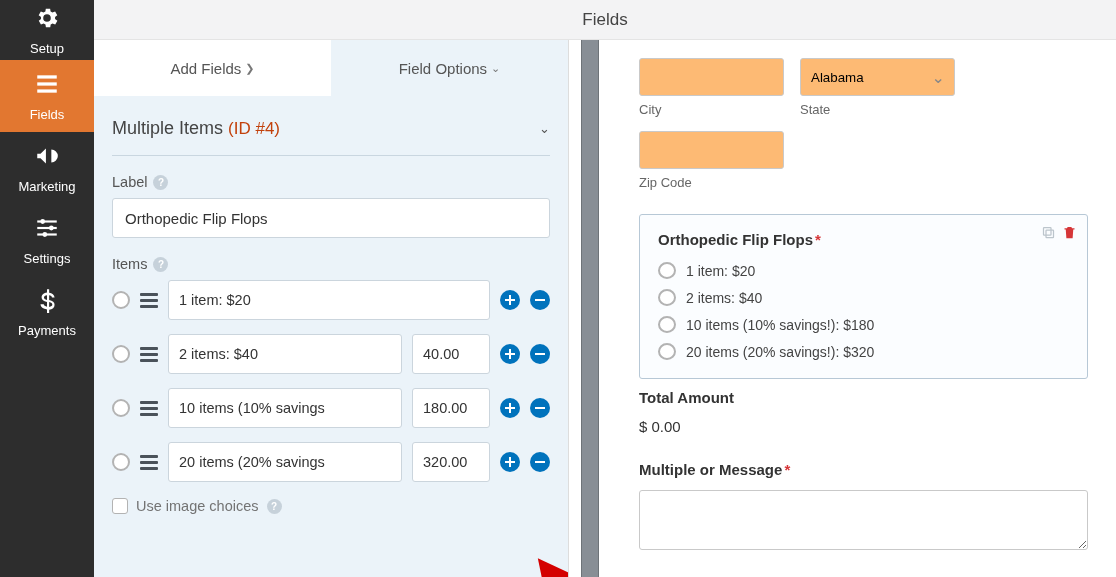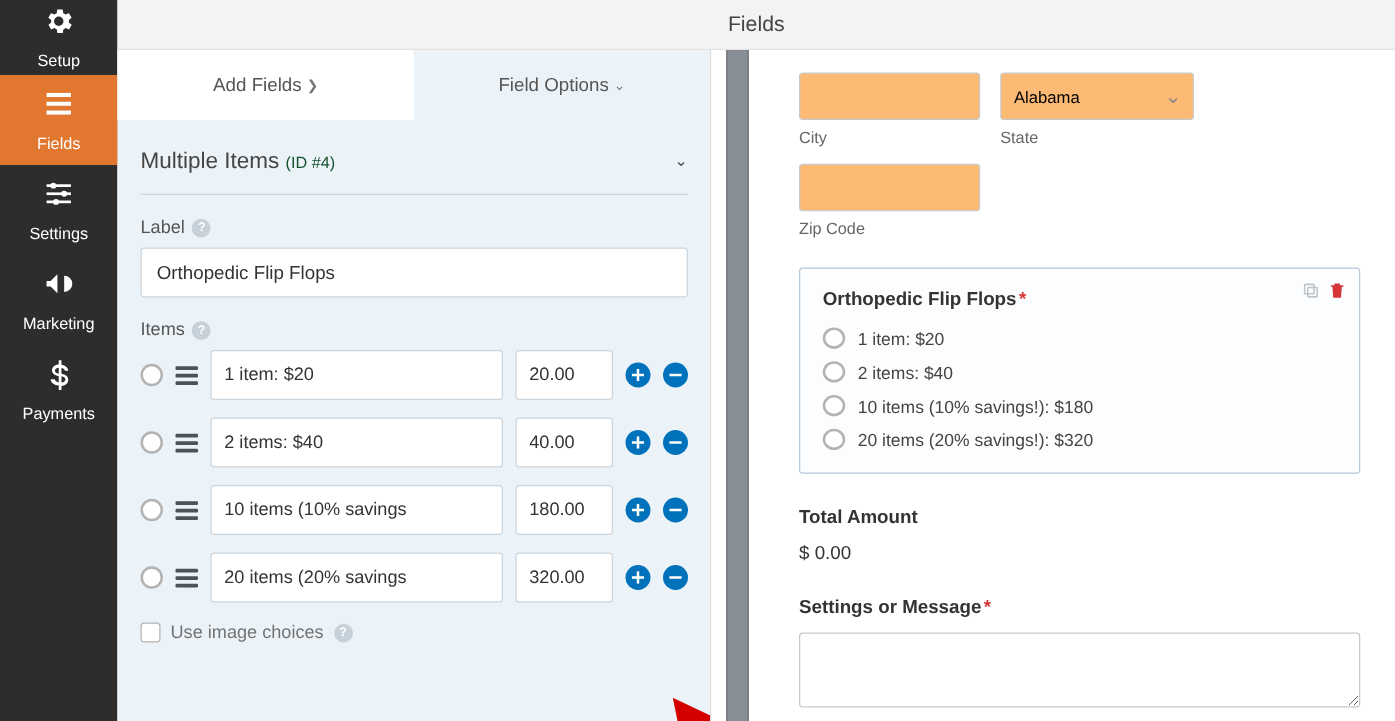--- a/index.html
+++ b/index.html
@@ -44,21 +44,21 @@
   .panel-body { flex: 1; overflow-y: auto; background: #ebf3f9; padding: 0 18px 20px; position: relative; }
   .panel-body::-webkit-scrollbar { width: 14px; }
   .panel-body::-webkit-scrollbar-thumb { background: #b7b7b7; border-radius: 2px; }
   .panel-body::-webkit-scrollbar-track { background: #e9e9e9; }
 
   .section-title-row {
     display: flex; align-items: center; justify-content: space-between;
     padding: 22px 0 16px; border-bottom: 1px solid #c9d6e0;
   }
   .section-title { font-size: 18px; color: #444; font-weight: 400; }
-  .section-title .muted { color: #14532d; font-size: 13px; }
+  .section-title .muted { color: #c2410c; font-size: 17px; }
   .section-chevron { color: #555; font-size: 13px; }
 
   .field-group { padding-top: 18px; }
   .field-label { font-size: 14.5px; color: #555; display: flex; align-items: center; gap: 6px; margin-bottom: 8px; }
   .help-icon { width: 15px; height: 15px; border-radius: 50%; background: #c6d1da; color: #fff; font-size: 10px; display: inline-flex; align-items: center; justify-content: center; font-weight: bold; }
   .text-input {
     width: 100%; height: 40px; padding: 0 12px; font-size: 15px; color: #333;
     border: 1px solid #cbd5dd; border-radius: 3px; background: #fff;
   }
 
@@ -117,21 +117,21 @@
   .field-card-title { font-size: 15px; color: #333; font-weight: 600; }
   .req { color: #d63638; margin-left: 2px; }
   .card-tools { position: absolute; right: 10px; top: 10px; display: flex; gap: 6px; }
   .tool-icon { color: #bcc5cc; cursor: pointer; font-size: 15px; }
   .tool-icon.trash { color: #d63638; }
 
   .option-list { margin-top: 14px; display: flex; flex-direction: column; gap: 10px; }
   .option-row { display: flex; align-items: center; gap: 10px; font-size: 14px; color: #444; }
   .option-row .radio { width: 17px; height: 17px; }
 
-  .total-block { margin-top: 26px; }
+  .total-block { margin-top: 10px; }
   .total-label { font-size: 15px; color: #333; font-weight: 600; }
   .total-value { margin-top: 12px; font-size: 15px; color: #333; }
 
   .comment-block { margin-top: 26px; }
   .comment-label { font-size: 15px; color: #333; font-weight: 600; }
   .comment-ta {
     margin-top: 12px; width: 100%; height: 60px; border: 1px solid #c9c9c9;
     border-radius: 3px; background: #fff; padding: 8px;
   }
 </style>
@@ -151,45 +151,45 @@
     </div>
     <div class="nav-item active">
       <span class="nav-icon">
         <svg viewBox="0 0 24 24">
             <rect x="3" y="4" width="18" height="3"></rect>
             <rect x="3" y="10.5" width="18" height="3"></rect>
             <rect x="3" y="17" width="18" height="3"></rect>
           </svg>
       </span>
       <span>Fields</span>
+    </div>
+    <div class="nav-item">
+      <span class="nav-icon">
+        <svg viewBox="0 0 24 24">
+            <path d="M3 10v4h3l5 5V5L6 10H3zm13-4v12a6 6 0 0 0 0-12z"></path>
+          </svg>
+      </span>
+      <span>Marketing</span>
     </div>
     <div class="nav-item">
       <span class="nav-icon">
         <svg viewBox="0 0 24 24">
             <rect x="3" y="5" width="18" height="2"></rect>
             <rect x="3" y="11" width="18" height="2"></rect>
             <rect x="3" y="17" width="18" height="2"></rect>
             <circle cx="8" cy="6" r="2.2"></circle>
             <circle cx="16" cy="12" r="2.2"></circle>
             <circle cx="10" cy="18" r="2.2"></circle>
           </svg>
       </span>
       <span>Settings</span>
     </div>
     <div class="nav-item">
       <span class="nav-icon">
         <svg viewBox="0 0 24 24">
-            <path d="M3 10v4h3l5 5V5L6 10H3zm13-4v12a6 6 0 0 0 0-12z"></path>
-          </svg>
-      </span>
-      <span>Marketing</span>
-    </div>
-    <div class="nav-item">
-      <span class="nav-icon">
-        <svg viewBox="0 0 24 24">
             <path d="M12 2v3c-2.8.3-5 2-5 4.5 0 2.3 1.8 3.6 5 4.3v4.4c-1.6-.2-2.8-1-3-2.2H6c.2 2.6 2.5 4.3 6 4.7V24h2v-3c3-.3 5-2 5-4.6 0-2.4-1.8-3.7-5-4.4V7.7c1.4.2 2.4.9 2.6 2H19c-.2-2.4-2.3-4-5-4.4V2h-2zm0 5.6V12c-1.9-.5-2.8-1.2-2.8-2.3 0-1.1 1-1.9 2.8-2.1zm2 6.3c2 .5 2.9 1.2 2.9 2.3 0 1.2-1 2-2.9 2.2v-4.5z"></path>
           </svg>
       </span>
       <span>Payments</span>
     </div>
   </nav>
 
   <div class="mid">
     <div class="topbar">
       <span>Fields</span>
@@ -233,21 +233,20 @@
             </div>
             <div class="items-list" id="items-list">
                 <div class="item-row">
                   <span class="radio"></span>
                   <span class="drag-handle">
                     <span class="bar"></span>
                     <span class="bar"></span>
                     <span class="bar"></span>
                   </span>
                   <input class="item-label-input" value="1 item: $20" style="">
-                  <input class="item-price-input" value="20.00" style="">
                   <span class="circ-btn add">
                     <svg viewBox="0 0 10 10">
                       <rect x="4" y="0" width="2" height="10"></rect>
                       <rect x="0" y="4" width="10" height="2"></rect>
                     </svg>
                   </span>
                   <span class="circ-btn del">
                     <svg viewBox="0 0 10 10">
                       <rect x="0" y="4" width="10" height="2"></rect>
                     </svg>
@@ -394,20 +393,20 @@
             </div>
         </div>
 
         <div class="total-block">
           <div class="total-label">Total Amount</div>
           <div class="total-value">$ 0.00</div>
         </div>
 
         <div class="comment-block">
           <div class="comment-label">
-            <span>Settings or Message</span><span class="req">*</span>
+            <span>Multiple or Message</span><span class="req">*</span>
           </div>
           <textarea class="comment-ta" style=""></textarea>
         </div>
       </div>
     </div>
   </div>
 </div>
 
 </body></html>

